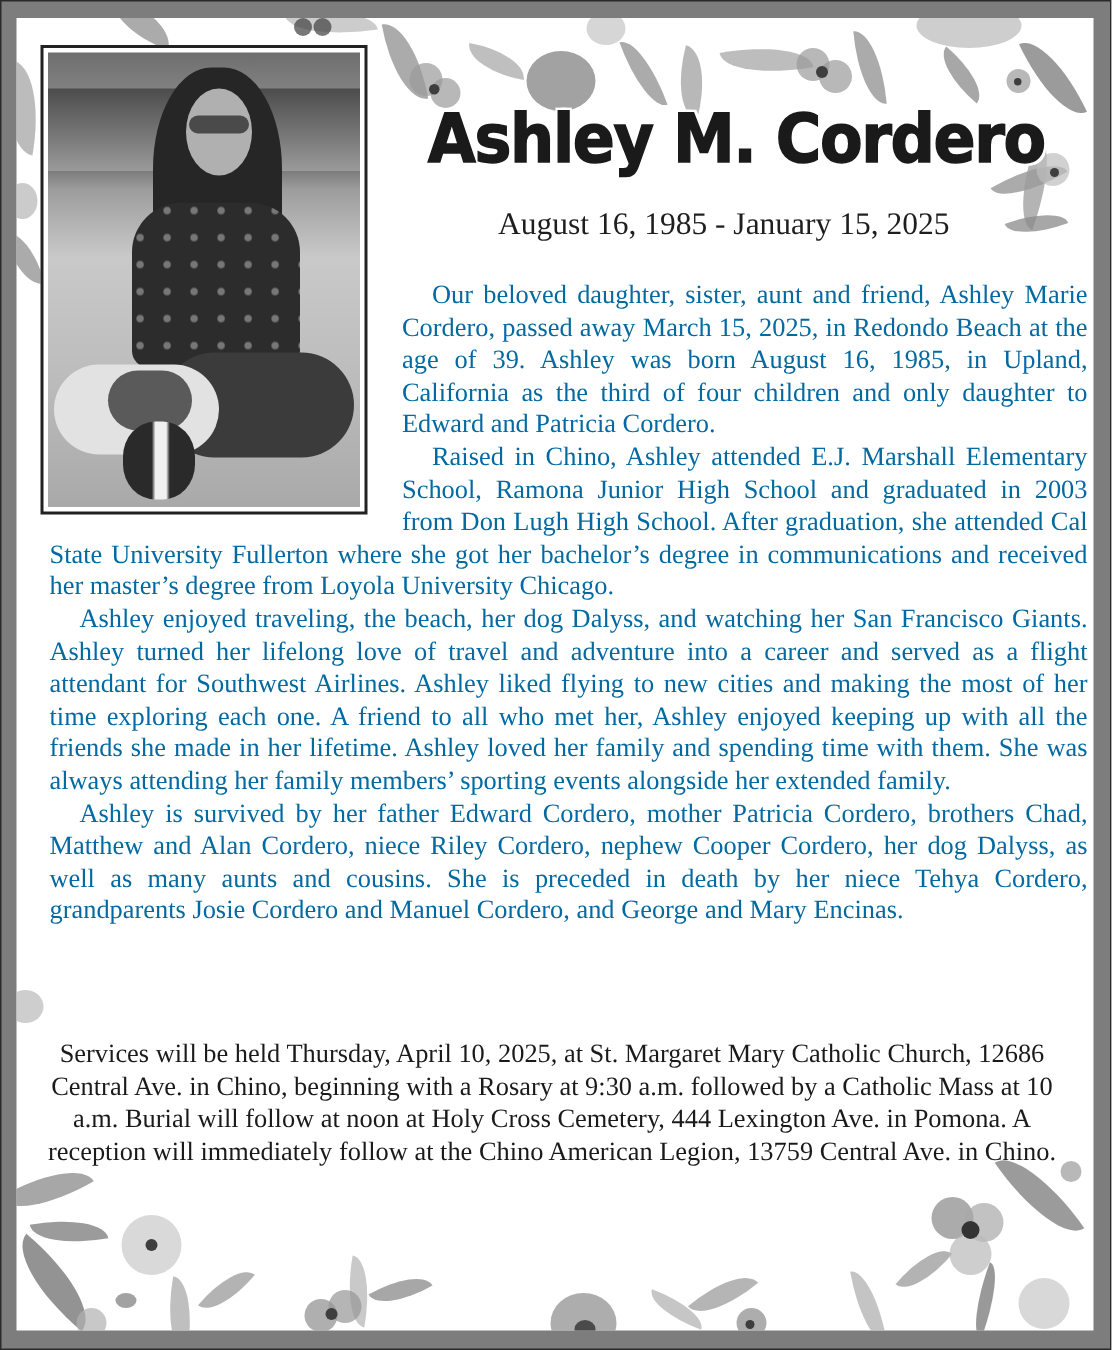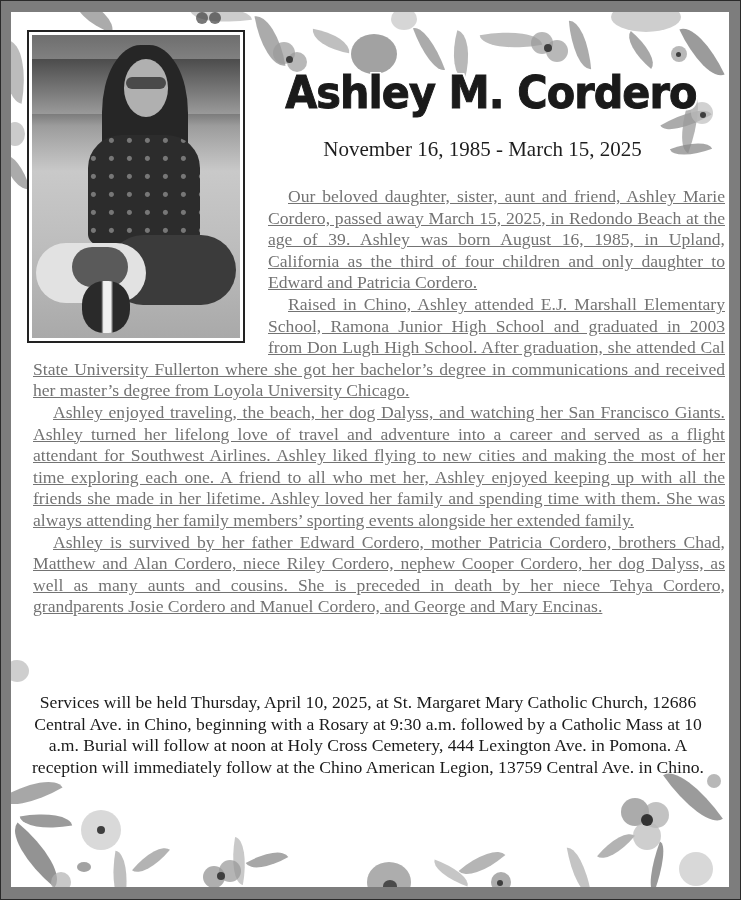--- a/index.html
+++ b/index.html
@@ -62,23 +62,22 @@
     text-align: center;
     font-family: "Liberation Serif", serif;
     font-size: 21px;
     color: #1e1e1e;
   }
   .body-text {
     position: absolute; left: 22px; top: 174px; width: 692px;
     font-family: "Liberation Serif", serif;
     font-size: 17.6px;
     line-height: 21.6px;
-    color: #737373;
+    color: #0369a1;
     text-align: justify;
-    text-decoration: underline;
   }
   .float-spacer { float: left; width: 235px; height: 172px; }
   .body-text p { margin: 0; text-indent: 20px; }
   .services {
     position: absolute; left: 22px; top: 692px; width: 692px;
     font-family: "Liberation Serif", serif;
     font-size: 17.6px;
     line-height: 21.6px;
     color: #1a1a1a;
     text-align: center;
@@ -184,15 +183,15 @@
     <div class="person-glasses"></div>
     <div class="person-shirt"></div>
     <div class="person-legs"></div>
     <div class="dog-body"></div>
     <div class="dog-vest"></div>
     <div class="dog-head"></div>
   </div>
 </div>
 
 <div class="title">Ashley M. Cordero</div>
-<div class="dates">November 16, 1985 - March 15, 2025</div>
+<div class="dates">August 16, 1985 - January 15, 2025</div>
 
 <div class="services">Services will be held Thursday, April 10, 2025, at St. Margaret Mary Catholic Church, 12686 Central Ave. in Chino, beginning with a Rosary at 9:30 a.m. followed by a Catholic Mass at 10 a.m. Burial will follow at noon at Holy Cross Cemetery, 444 Lexington Ave. in Pomona. A reception will immediately follow at the Chino American Legion, 13759 Central Ave. in Chino.</div>
 
 </body></html>

